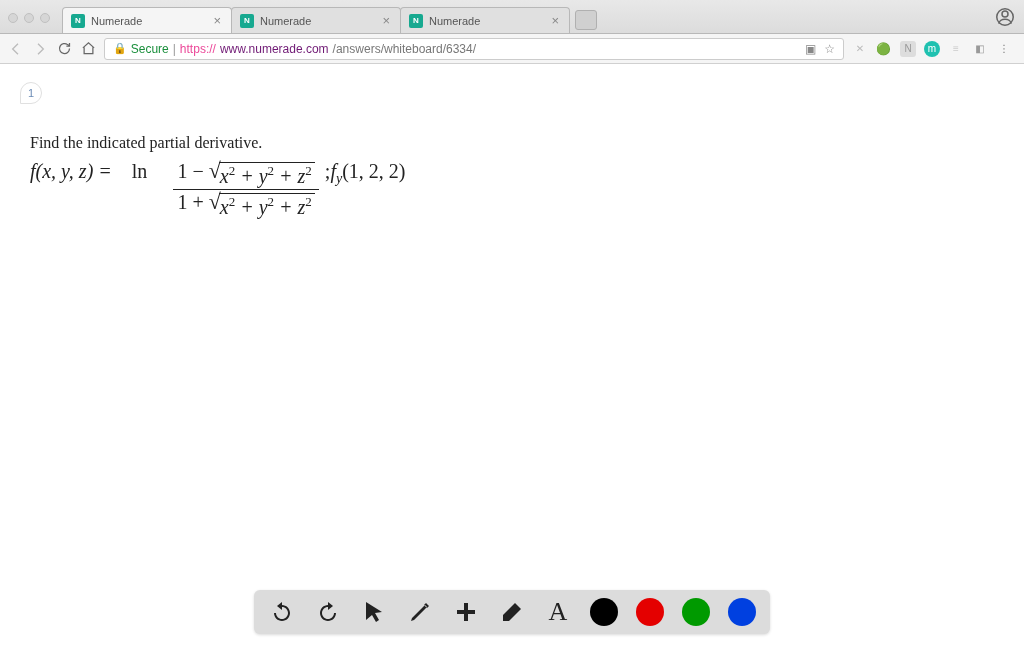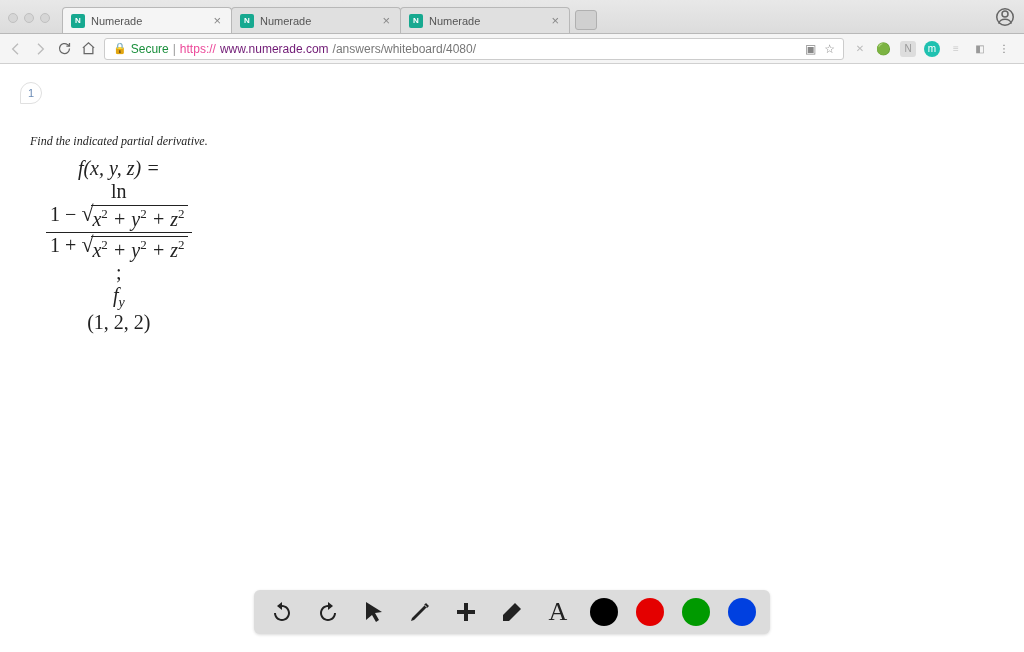--- a/index.html
+++ b/index.html
@@ -27,22 +27,22 @@
 .url-host { color:#701a75;}
 .url-path { color:#777;}
 .omni-right { margin-left:auto; display:flex; gap:8px; align-items:center; color:#888; font-size:12px;}
 .ext-icons { display:flex; gap:8px; align-items:center; padding-right:4px;}
 .ext { width:16px; height:16px; border-radius:3px; display:flex; align-items:center; justify-content:center; font-size:10px;}
 
 .content { position:relative; background:#fff; height:calc(100% - 64px);}
 .page-num { position:absolute; left:20px; top:18px; width:22px; height:22px; border:1px solid #e0e0e0; border-radius:11px 11px 11px 0; display:flex; align-items:center; justify-content:center; font-size:11px; color:#6b8bb5;}
 
 .problem { position:absolute; left:30px; top:70px; font-family:Georgia,'Times New Roman',serif; color:#222;}
-.problem-title { font-size:12px; margin-bottom:8px;font-style:italic;}
-.math-line { display:flex; align-items:center; font-size:20px; font-style:italic;flex-direction:column;}
+.problem-title { font-size:16px; margin-bottom:8px;}
+.math-line { display:flex; font-size:20px; font-style:italic;}
 .frac { display:inline-flex; flex-direction:column; align-items:center; margin:0 6px; vertical-align:middle;}
 .frac .num, .frac .den { padding:0 4px; white-space:nowrap;}
 .frac .bar { width:100%; border-top:1.2px solid #222; margin:1px 0;}
 .sqrt { display:inline-flex; align-items:flex-start;}
 .sqrt-sign { font-style:normal; font-size:22px; line-height:18px;}
 .sqrt-body { border-top:1.2px solid #222; padding:0 3px 0 1px; margin-left:-2px;}
 sup { font-size:0.65em; font-style:normal;}
 .sub { font-size:0.7em; vertical-align:sub; font-style:italic;}
 .rm { font-style:normal;}
 
@@ -107,21 +107,21 @@
         <path d="M3 11l9-8 9 8"></path>
         <path d="M5 10v10h14V10"></path>
       </svg>
     </div>
   <div class="omnibox">
     <span class="lock">🔒</span>
     <span class="secure">Secure</span>
     <span class="urlsep">|</span>
     <span style="color:#ec4899">https://</span>
       <span class="url-host">www.numerade.com</span>
-      <span class="url-path">/answers/whiteboard/4080/</span>
+      <span class="url-path">/answers/whiteboard/6334/</span>
     <div class="omni-right">
       <span>▣</span>
       <span>☆</span>
     </div>
   </div>
   <div class="ext-icons">
     <div class="ext" style="color:#bbb">✕</div>
     <div class="ext">
         <span style="font-size:12px">🟢</span>
       </div>

